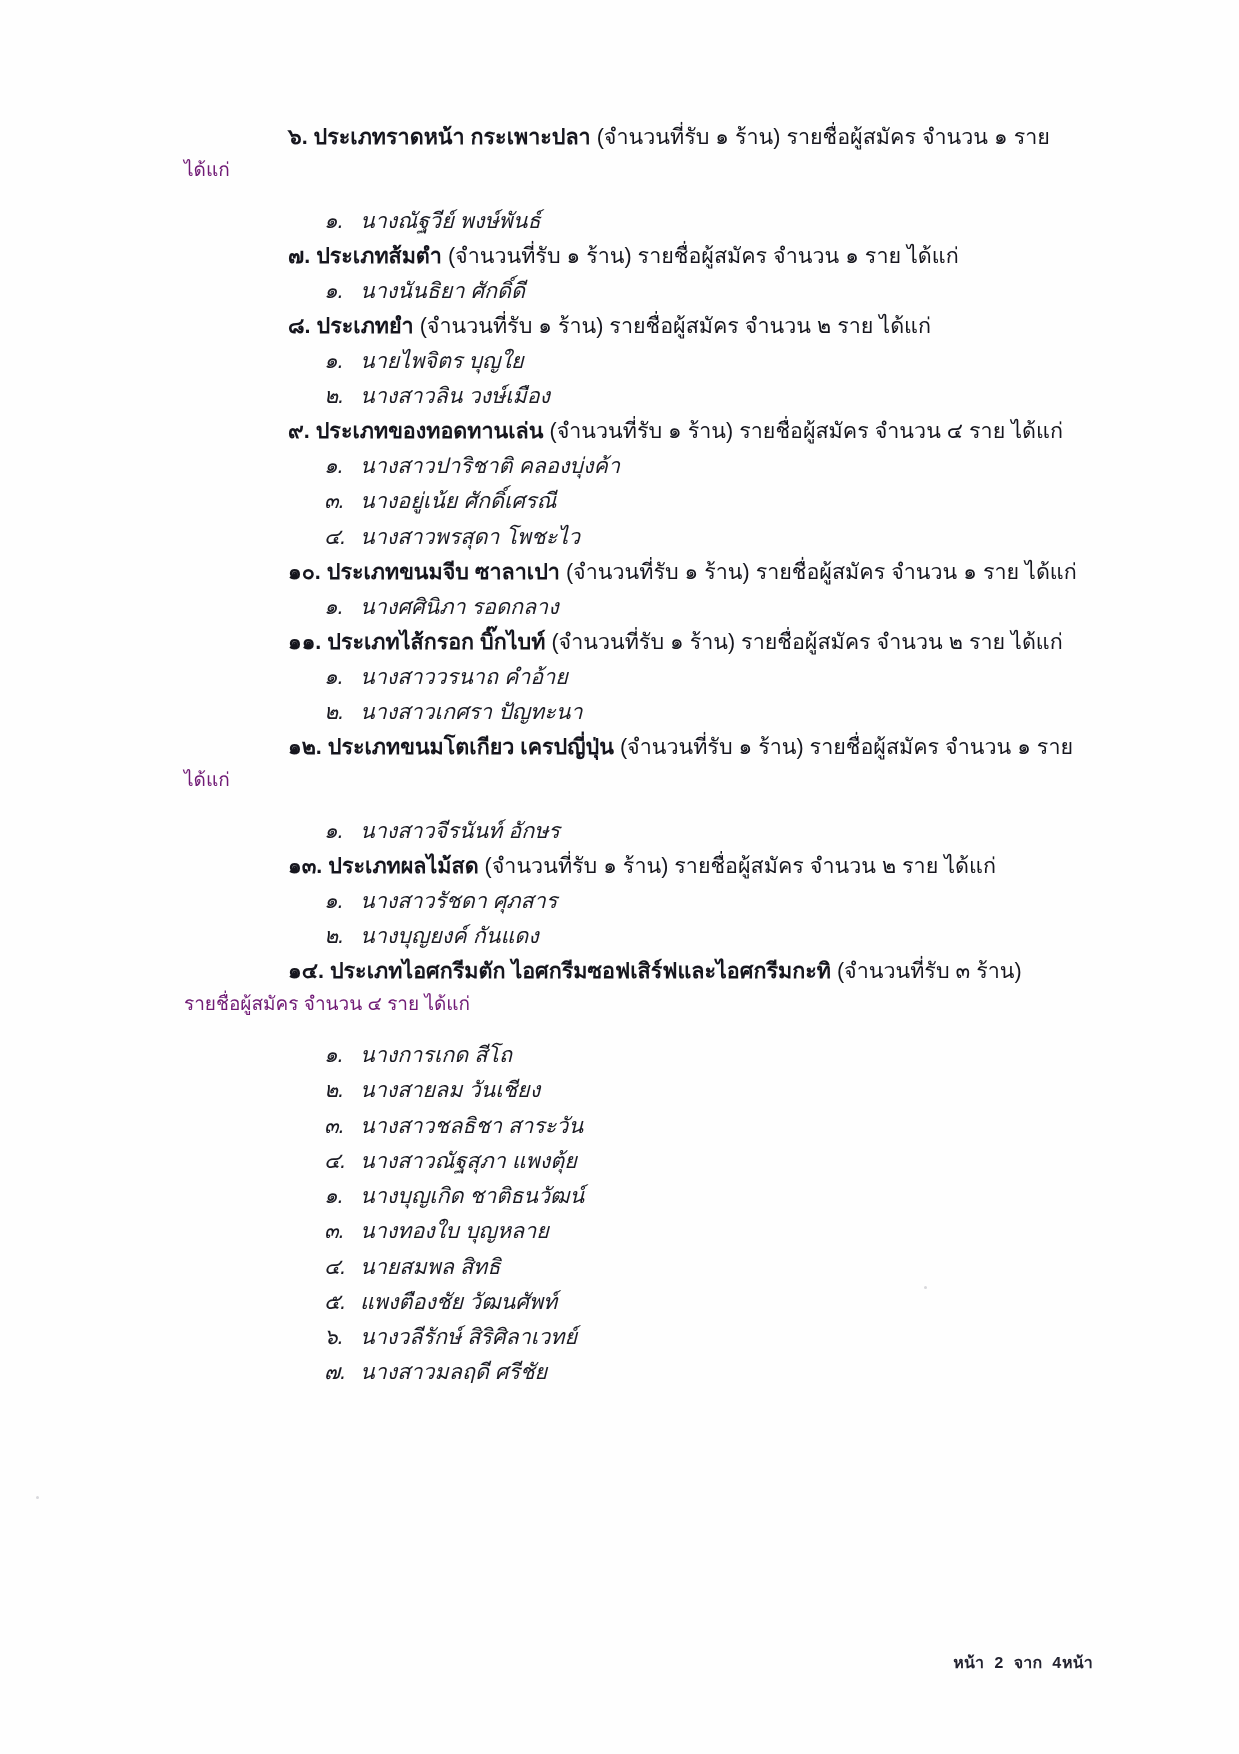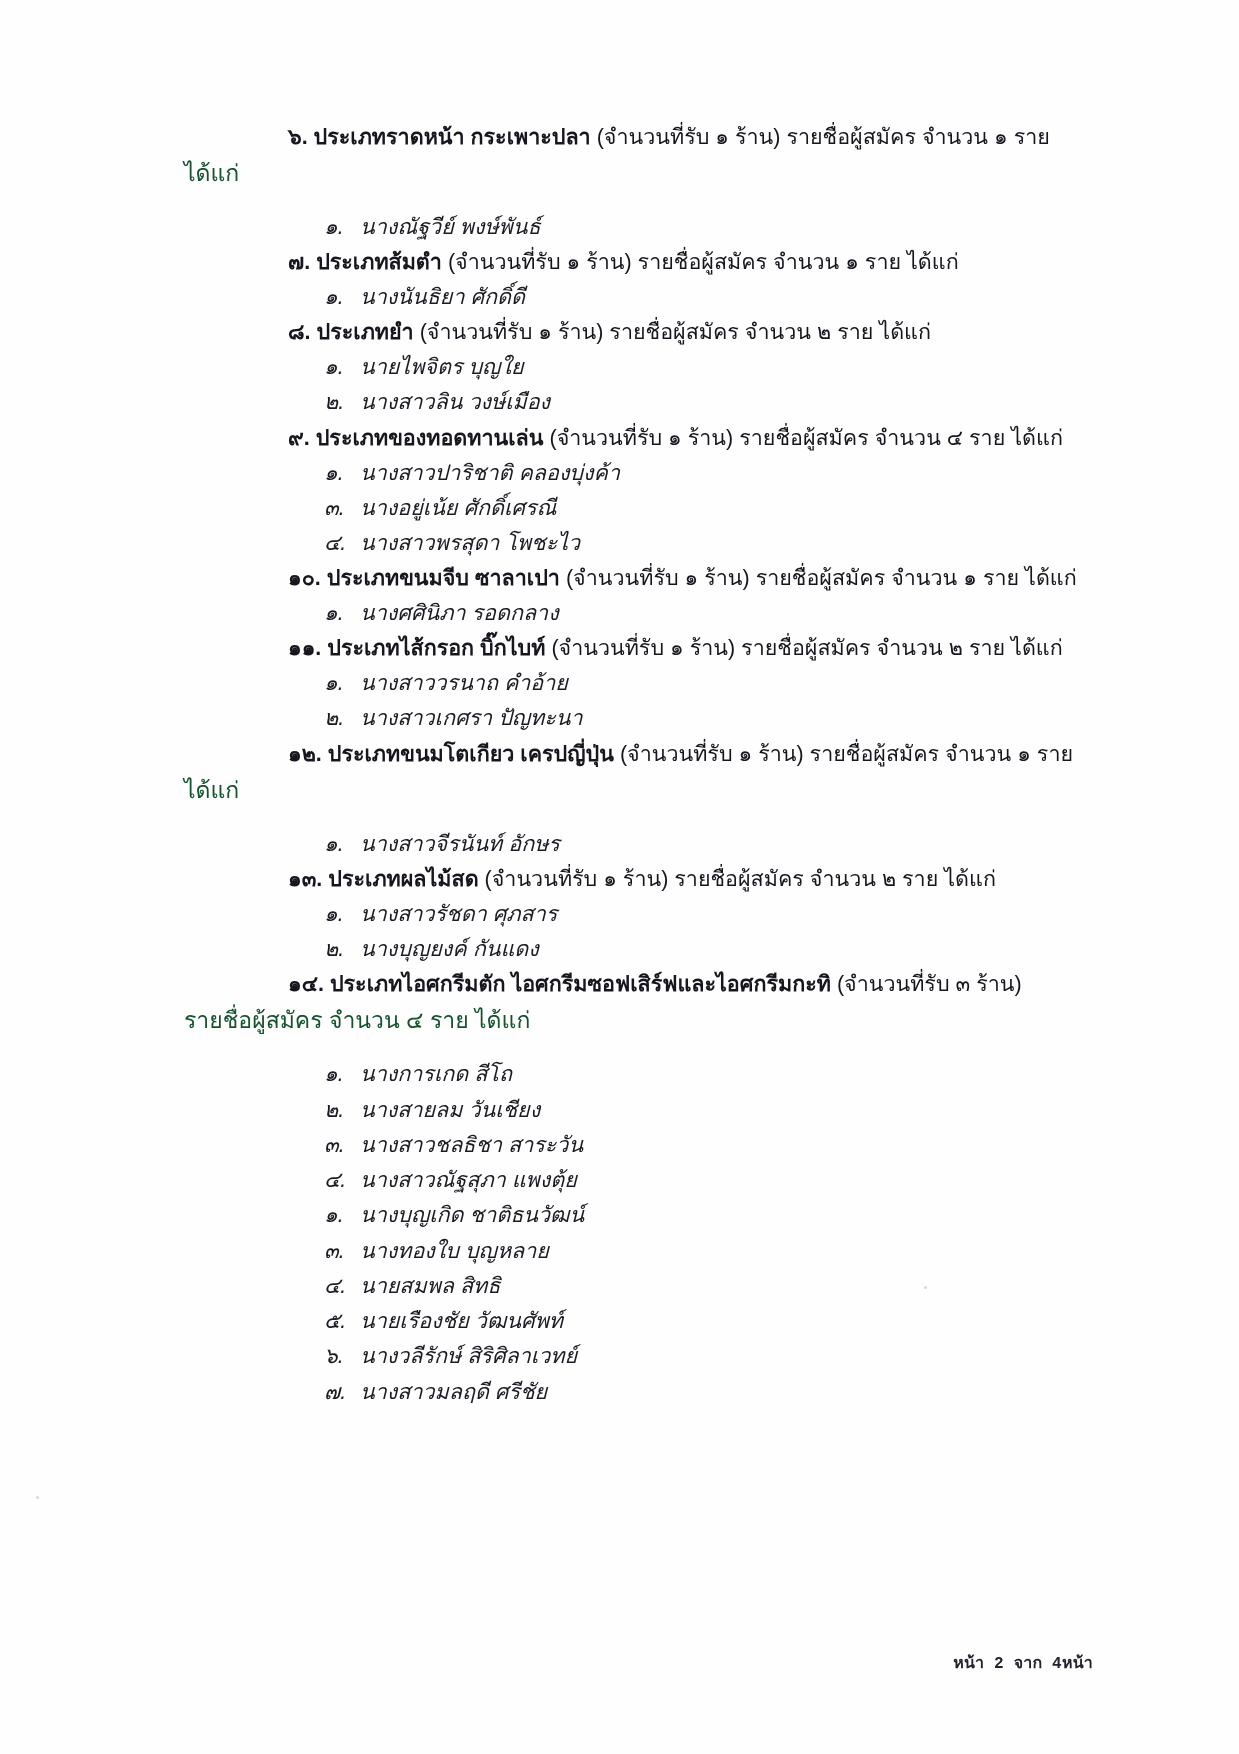--- a/index.html
+++ b/index.html
@@ -45,23 +45,23 @@
     font-weight: 700;
   }
   .cat .rest {
     font-weight: 400;
   }
 
   
   .cat-wrap {
     margin: 0;
     padding-left: 0px;
-    font-size: 23px;
+    font-size: 19px;
     line-height: 1.62;
-    color: #14532d;
+    color: #701a75;
   }
 
   
   .name {
     margin: 0;
     padding-left: 140px;
     font-size: 21.5px;
     line-height: 1.64;
     color: #1b1b23;
     font-weight: 400;
@@ -135,19 +135,19 @@
       <p class="cat blk"><span class="num">๑๔.</span> <span class="title">ประเภทไอศกรีมตัก ไอศกรีมซอฟเสิร์ฟและไอศกรีมกะทิ</span> <span class="rest">(จำนวนที่รับ ๓ ร้าน)</span></p>
       <p class="cat-wrap blk">รายชื่อผู้สมัคร จำนวน ๔ ราย ได้แก่</p>
       <div class="spacer-md"></div>
       <p class="name blk"><span class="nnum">๑.</span><span class="sep"></span><span>นางการเกด  สีโถ</span></p>
       <p class="name blk"><span class="nnum">๒.</span><span class="sep"></span><span>นางสายลม  วันเชียง</span></p>
       <p class="name blk"><span class="nnum">๓.</span><span class="sep"></span><span>นางสาวชลธิชา  สาระวัน</span></p>
       <p class="name blk"><span class="nnum">๔.</span><span class="sep"></span><span>นางสาวณัฐสุภา  แพงตุ้ย</span></p>
       <p class="name blk"><span class="nnum">๑.</span><span class="sep"></span><span>นางบุญเกิด  ชาติธนวัฒน์</span></p>
       <p class="name blk"><span class="nnum">๓.</span><span class="sep"></span><span>นางทองใบ  บุญหลาย</span></p>
       <p class="name blk"><span class="nnum">๔.</span><span class="sep"></span><span>นายสมพล  สิทธิ</span></p>
-      <p class="name blk"><span class="nnum">๕.</span><span class="sep"></span><span>นายเรืองชัย  วัฒนศัพท์</span></p>
+      <p class="name blk"><span class="nnum">๕.</span><span class="sep"></span><span>แพงตืองชัย  วัฒนศัพท์</span></p>
       <p class="name blk"><span class="nnum">๖.</span><span class="sep"></span><span>นางวลีรักษ์  สิริศิลาเวทย์</span></p>
       <p class="name blk"><span class="nnum">๗.</span><span class="sep"></span><span>นางสาวมลฤดี  ศรีชัย</span></p>
     </div>
 
   <div class="footer">หน้า 2 จาก 4หน้า</div>
 </div>
 
 </body></html>

